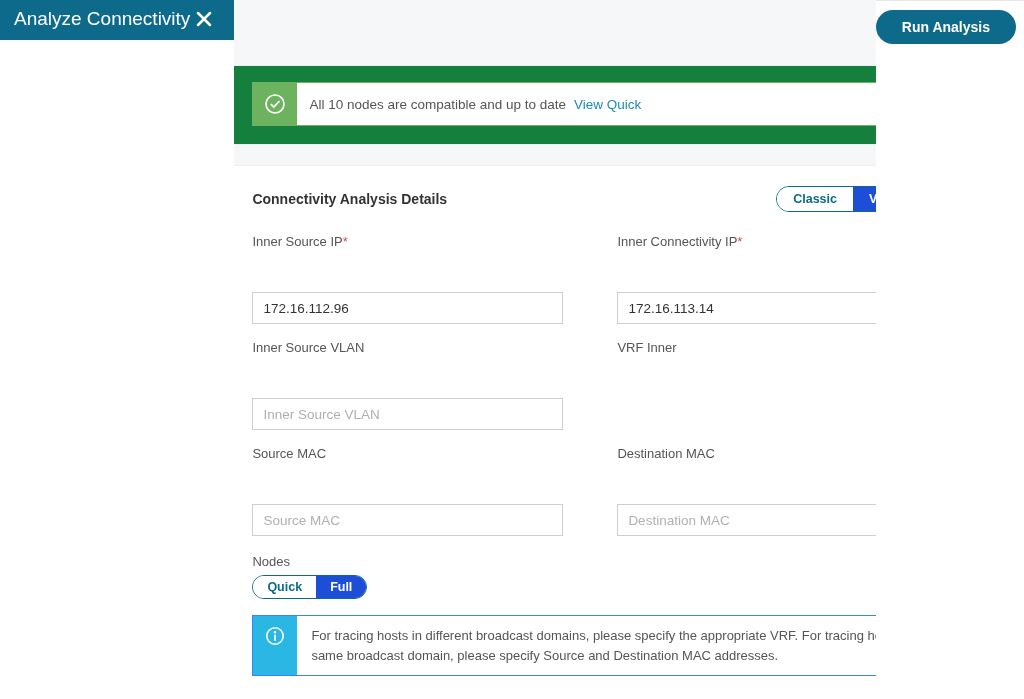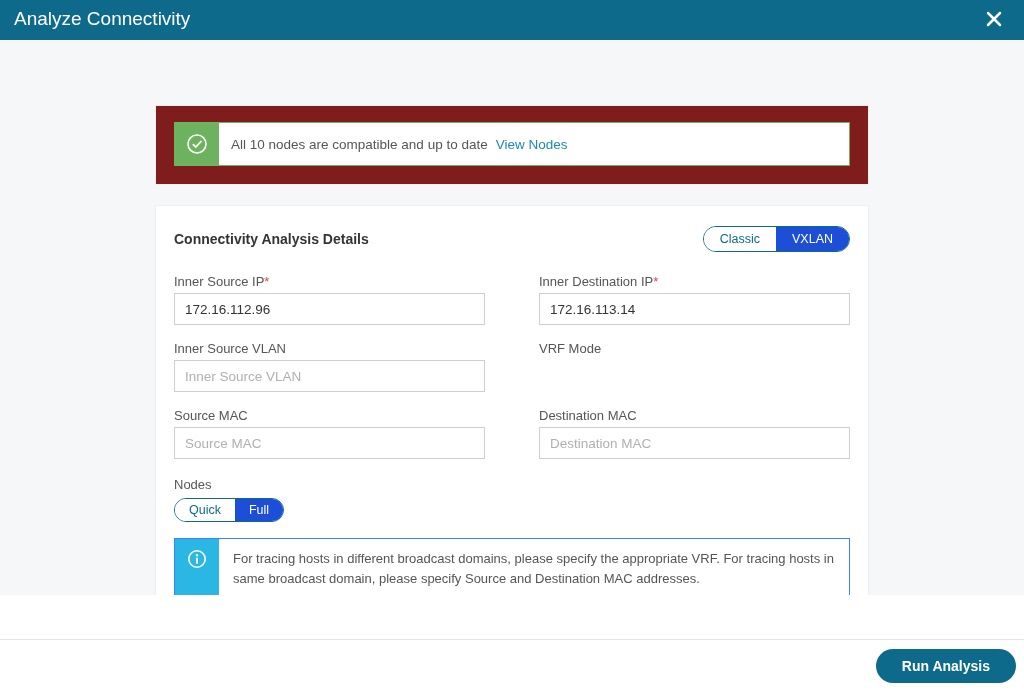--- a/index.html
+++ b/index.html
@@ -12,21 +12,21 @@
       background: #fff;
       width: 1024px;
       height: 699px;
       overflow: hidden;
       position: relative;
     }
     .modal {
       width: 1024px;
       height: 699px;
       display: flex;
-      flex-direction: column;
+      flex-direction: row;
     }
     .titlebar {
       background: #0d6b8a;
       background: linear-gradient(#0f7394, #0a5f7e);
       background: #0e6a89;
       color: #fff;
       display: flex;
       align-items: center;
       justify-content: space-between;
       padding: 8px 16px 10px 14px;
@@ -66,21 +66,21 @@
       color: #1b8ab5;
       font-size: 13px;
       margin-top: 6px;
       display: inline-flex;
       align-items: center;
       cursor: pointer;
     }
     .site-link svg { margin-left: 4px; }
 
     .status-card {
-      background: #7f1d1d;
+      background: #15803d;
       border: 1px solid #e5e5e5;
       border: none;
       box-shadow: 0 0 0 1px #eee;
       margin-top: 28px;
       padding: 16px 18px 18px 18px;
     }
     .status-row {
       border: 1px solid #6db35f;
       background: #fff;
       display: flex;
@@ -130,21 +130,21 @@
 
     .segmented {
       display: inline-flex;
       border: 1px solid #0d6a8a;
       border-radius: 14px;
       overflow: hidden;
       height: 26px;
     }
     .segmented .seg {
       font-size: 12.5px;
-      font-weight: 400;
+      font-weight: 700;
       padding: 0 16px;
       display: flex;
       align-items: center;
       cursor: pointer;
       color: #0d6a8a;
       background: #fff;
     }
     .segmented .seg.active {
       background: #1d4ed8;
       color: #fff;
@@ -163,20 +163,21 @@
       margin-bottom: 4px;
     }
     .field input {
       width: 100%;
       height: 32px;
       border: 1px solid #cfcfcf;
       padding: 8px 10px;
       font-size: 13.5px;
       color: #333;
       outline: none;
+      margin-top: 39px;
     }
     .field input::placeholder { color: #b0b0b0; }
 
     .mode-block { margin-top: 18px; }
     .mode-label {
       font-size: 13px;
       color: #555;
       margin-bottom: 6px;
       display: block;
     }
@@ -206,21 +207,20 @@
     }
 
     .footer {
       border-top: 1px solid #e6e6e6;
       height: 60px;
       display: flex;
       align-items: center;
       justify-content: flex-end;
       padding: 0 8px 8px 0;
       background: #fff;
-      margin-top: 44px;
     }
     .run-btn {
       background: #0d6a8a;
       color: #fff;
       border: none;
       border-radius: 18px;
       height: 34px;
       padding: 0 26px;
       font-size: 14px;
       font-weight: 600;
@@ -247,21 +247,21 @@
 
       <div class="status-card">
         <div class="status-row">
           <div class="status-iconbox">
             <svg width="22" height="22" viewBox="0 0 22 22">
               <circle cx="11" cy="11" r="9" fill="none" stroke="#fff" stroke-width="1.6"></circle>
               <path d="M6.8 11.2 L9.8 14 L15.5 8" fill="none" stroke="#fff" stroke-width="1.8"></path>
             </svg>
           </div>
           <span class="status-text">All 10 nodes are compatible and up to date</span>
-          <span class="status-link">View Nodes</span>
+          <span class="status-link">View Quick</span>
         </div>
       </div>
 
       <div class="details-card">
         <div class="details-header">
           <div class="details-title">Connectivity Analysis Details</div>
           <div class="segmented">
             <div class="seg">Classic</div>
             <div class="seg active">VXLAN</div>
           </div>
@@ -271,32 +271,32 @@
 
           <div class="field">
             <label>
               <span>Inner Source IP</span><span class="req">*</span>
             </label>
             <input type="text" value="172.16.112.96" style="">
           </div>
 
           <div class="field">
             <label>
-              <span>Inner Destination IP</span><span class="req">*</span>
+              <span>Inner Connectivity IP</span><span class="req">*</span>
             </label>
             <input type="text" value="172.16.113.14" style="">
           </div>
 
           <div class="field">
             <label>Inner Source VLAN</label>
             <input type="text" placeholder="Inner Source VLAN" style="">
           </div>
 
           <div class="field">
-            <label>VRF Mode</label>
+            <label>VRF Inner</label>
           </div>
 
           <div class="field">
             <label>Source MAC</label>
             <input type="text" placeholder="Source MAC" style="">
           </div>
 
           <div class="field">
             <label>Destination MAC</label>
             <input type="text" placeholder="Destination MAC" style="">

